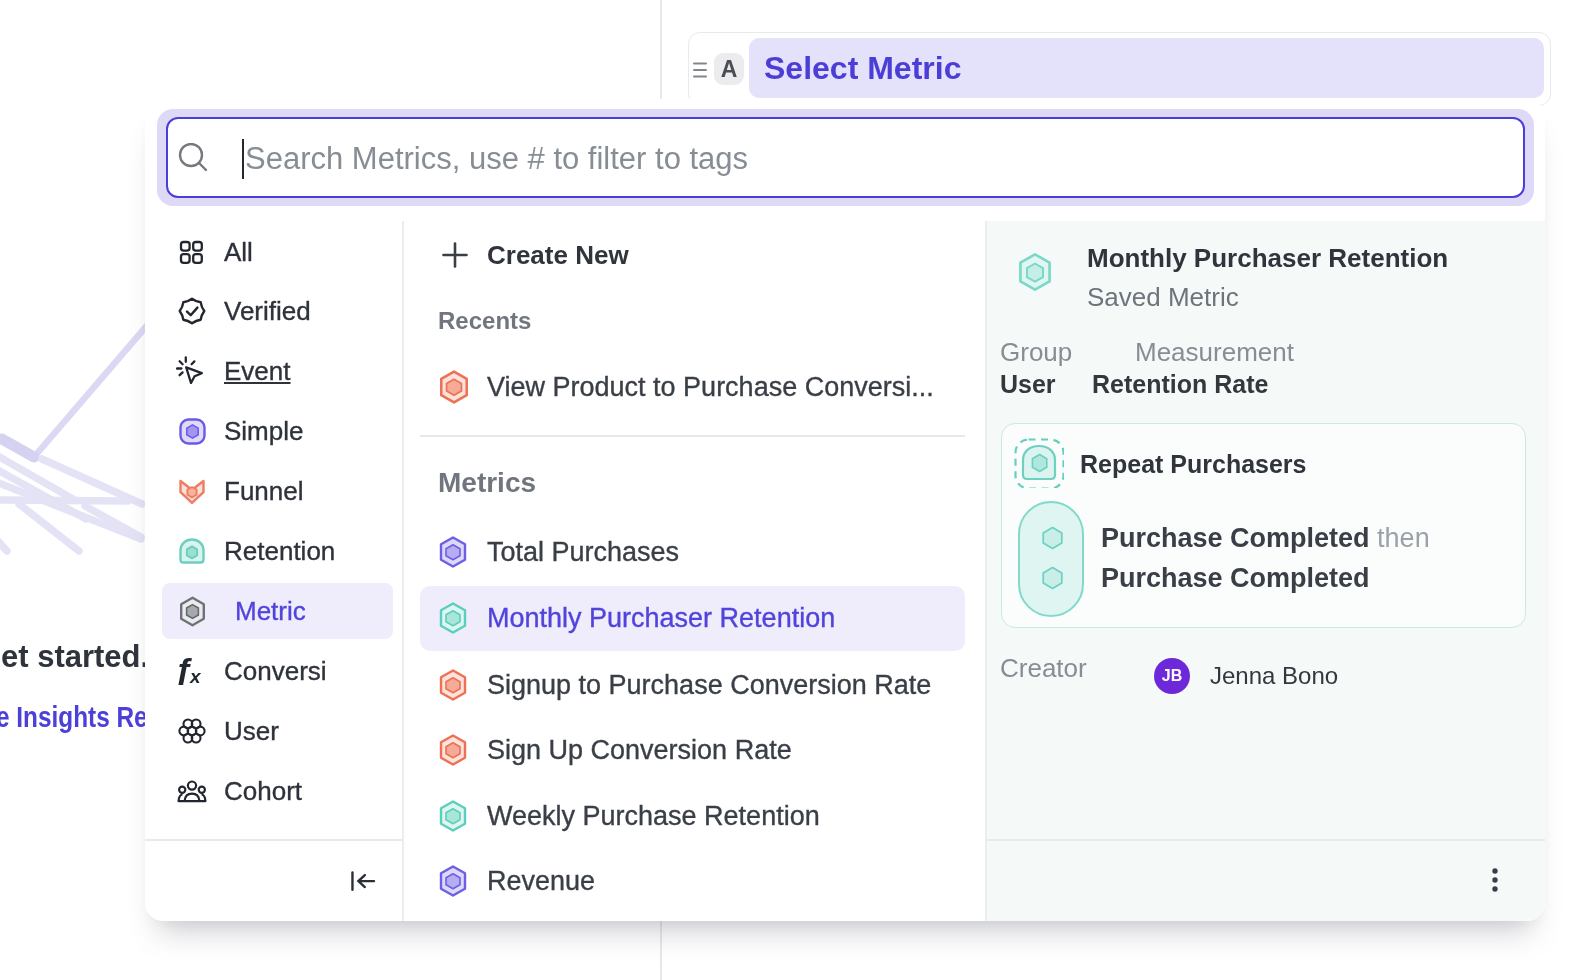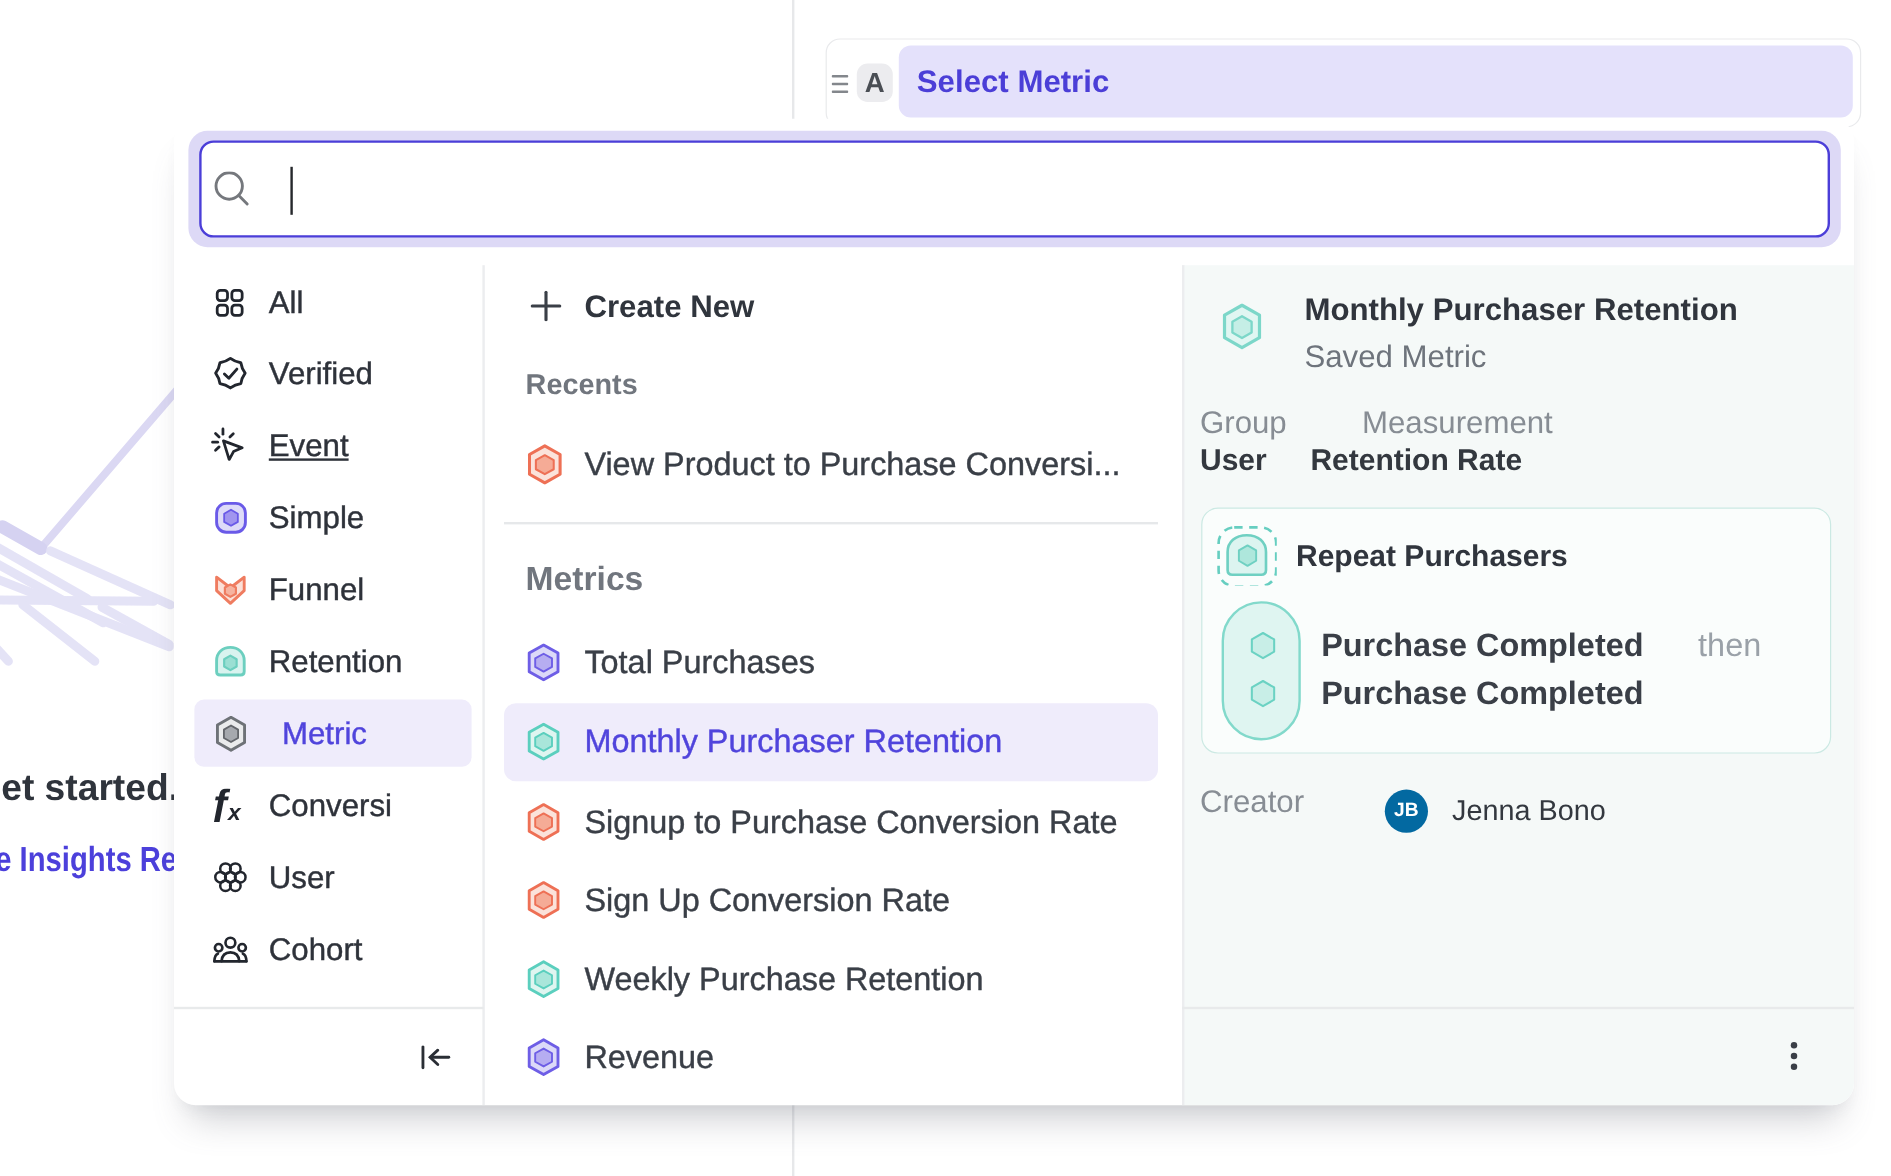--- a/index.html
+++ b/index.html
@@ -39,33 +39,34 @@
   <div class="abs" style="left:688px; top:32px; width:863px; height:74px; background:#fff; border:1.5px solid #E9EAEC; border-radius:12px;"></div>
   <svg class="abs" style="left:693px; top:61px;" width="14" height="19" viewBox="0 0 14 19">
     <g stroke="#83878C" stroke-width="2" stroke-linecap="round">
       <line x1="1" y1="2.5" x2="13" y2="2.5"></line>
         <line x1="1" y1="9" x2="13" y2="9"></line>
         <line x1="1" y1="15.5" x2="13" y2="15.5"></line>
     </g>
   </svg>
   <div class="abs" style="left:714px; top:53px; width:30px; height:32px; background:#ECECEF; border-radius:9px; text-align:center; line-height:32px; font-weight:700; font-size:23px; color:#4A4E54;">A</div>
   <div class="abs" style="left:749px; top:38px; width:795px; height:60px; background:#E4E1FB; border-radius:10px;"></div>
-  <div class="abs" style="left:764px; top:55px; font-size:26px; font-weight:700; color:#4B3ED7; line-height:27px;">Select Metric</div>
+  <div class="abs" style="left:764px; top:55px; font-size:32px; font-weight:700; color:#4B3ED7; line-height:27px;">Select Metric</div>
 
   <div id="modal" class="abs" style="left:145px; top:99px; width:1400px; height:822px; background:#fff; border-radius:18px; box-shadow:0 24px 30px -14px rgba(99,103,115,.32), 0 8px 14px -8px rgba(99,103,115,.10); overflow:hidden;">
 
     <div class="abs" style="left:840px; top:122px; width:560px; height:700px; background:#F5F9F8; border-bottom-right-radius:18px;"></div>
 
     <div class="abs" style="left:12px; top:10px; width:1377px; height:97px; background:#DDD9F6; border-radius:16px;"></div>
     <div class="abs" style="left:21px; top:18px; width:1359px; height:81px; background:#fff; border:2px solid #4B3ED8; border-radius:12px;"></div>
     <svg class="abs" style="left:33px; top:44px;" width="32" height="32" viewBox="0 0 32 32">
       <circle cx="13" cy="12" r="11" fill="none" stroke="#75787D" stroke-width="2.4"></circle>
       <line x1="21" y1="20" x2="28" y2="27" stroke="#75787D" stroke-width="2.4" stroke-linecap="round"></line>
     </svg>
     <div class="abs" style="left:97px; top:40px; width:2px; height:40px; background:#26282c;"></div>
+    <div class="abs" style="left:100px; top:43px; font-size:31px; color:#868D95; line-height:34px;">Search Metrics, use # to filter to tags</div>
 
     <div class="abs" style="left:257px; top:122px; width:1.5px; height:700px; background:#ECEDEF;"></div>
     <div class="abs" style="left:840px; top:122px; width:1.5px; height:700px; background:#ECEDEF;"></div>
 
     <div class="abs" style="left:0; top:740px; width:258px; height:1.5px; background:#E8EAEB;"></div>
     <div class="abs" style="left:840px; top:740px; width:560px; height:1.5px; background:#E8EAEB;"></div>
 
     <div class="abs" style="left:17px; top:484px; width:231px; height:56px; background:#EFECFB; border-radius:8px;"></div>
     <div id="sidebar">
 
@@ -232,24 +233,24 @@
         <path d="M25.6,16.5 L32.8,20.7 L32.8,29.3 L25.6,33.5 L18.4,29.3 L18.4,20.7 Z" fill="#AEE7DC" stroke="#6FD0C2" stroke-width="1.6" stroke-linejoin="round"></path>
       </svg>
       <div class="abs" style="left:935px; top:352px; font-size:25px; font-weight:700; line-height:26px; color:#30353D;">Repeat Purchasers</div>
       <div class="abs" style="left:873px; top:402px; width:66px; height:116px; background:#DFF5F1; border:2px solid #82D9CB; border-radius:33px;"></div>
       <svg class="abs" style="left:896px; top:427px;" width="23" height="24" viewBox="0 0 23 24">
         <path d="M11.5,1.5 L20.8,6.9 L20.8,17.1 L11.5,22.5 L2.2,17.1 L2.2,6.9 Z" fill="#C8EEE7" stroke="#6BD2C3" stroke-width="1.7" stroke-linejoin="round"></path>
       </svg>
       <svg class="abs" style="left:896px; top:467px;" width="23" height="24" viewBox="0 0 23 24">
         <path d="M11.5,1.5 L20.8,6.9 L20.8,17.1 L11.5,22.5 L2.2,17.1 L2.2,6.9 Z" fill="#C8EEE7" stroke="#6BD2C3" stroke-width="1.7" stroke-linejoin="round"></path>
       </svg>
-      <div class="abs" style="left:956px; top:425px; font-size:27px; line-height:28px;"><span style="font-weight:700; color:#3A3F47;">Purchase Completed</span> <span style="color:#9AA1A8;margin-left:38px;">then</span></div>
+      <div class="abs" style="left:956px; top:425px; font-size:27px; line-height:28px;"><span style="font-weight:700; color:#3A3F47;">Purchase Completed</span> <span style="color:#9AA1A8;">then</span></div>
       <div class="abs" style="left:956px; top:465px; font-size:27px; font-weight:700; line-height:28px; color:#3A3F47;">Purchase Completed</div>
       <div class="abs row-label" style="left:855px; top:556px; line-height:26px;">Creator</div>
-      <div class="abs" style="left:1009px; top:559px; width:36px; height:36px; border-radius:50%; background:#0369a1; color:#fff; font-weight:700; font-size:16px; text-align:center; line-height:36px;">JB</div>
+      <div class="abs" style="left:1009px; top:559px; width:36px; height:36px; border-radius:50%; background:#6d28d9; color:#fff; font-weight:700; font-size:16px; text-align:center; line-height:36px;">JB</div>
       <div class="abs" style="left:1065px; top:565px; font-size:24px; line-height:24px; color:#33383F;">Jenna Bono</div>
       <svg class="abs" style="left:1344px; top:766px;" width="12" height="30" viewBox="0 0 12 30">
         <g fill="#3A3F47">
             <circle cx="6" cy="6" r="2.7"></circle>
             <circle cx="6" cy="15" r="2.7"></circle>
             <circle cx="6" cy="24" r="2.7"></circle>
           </g>
       </svg>
     </div>
   </div>

